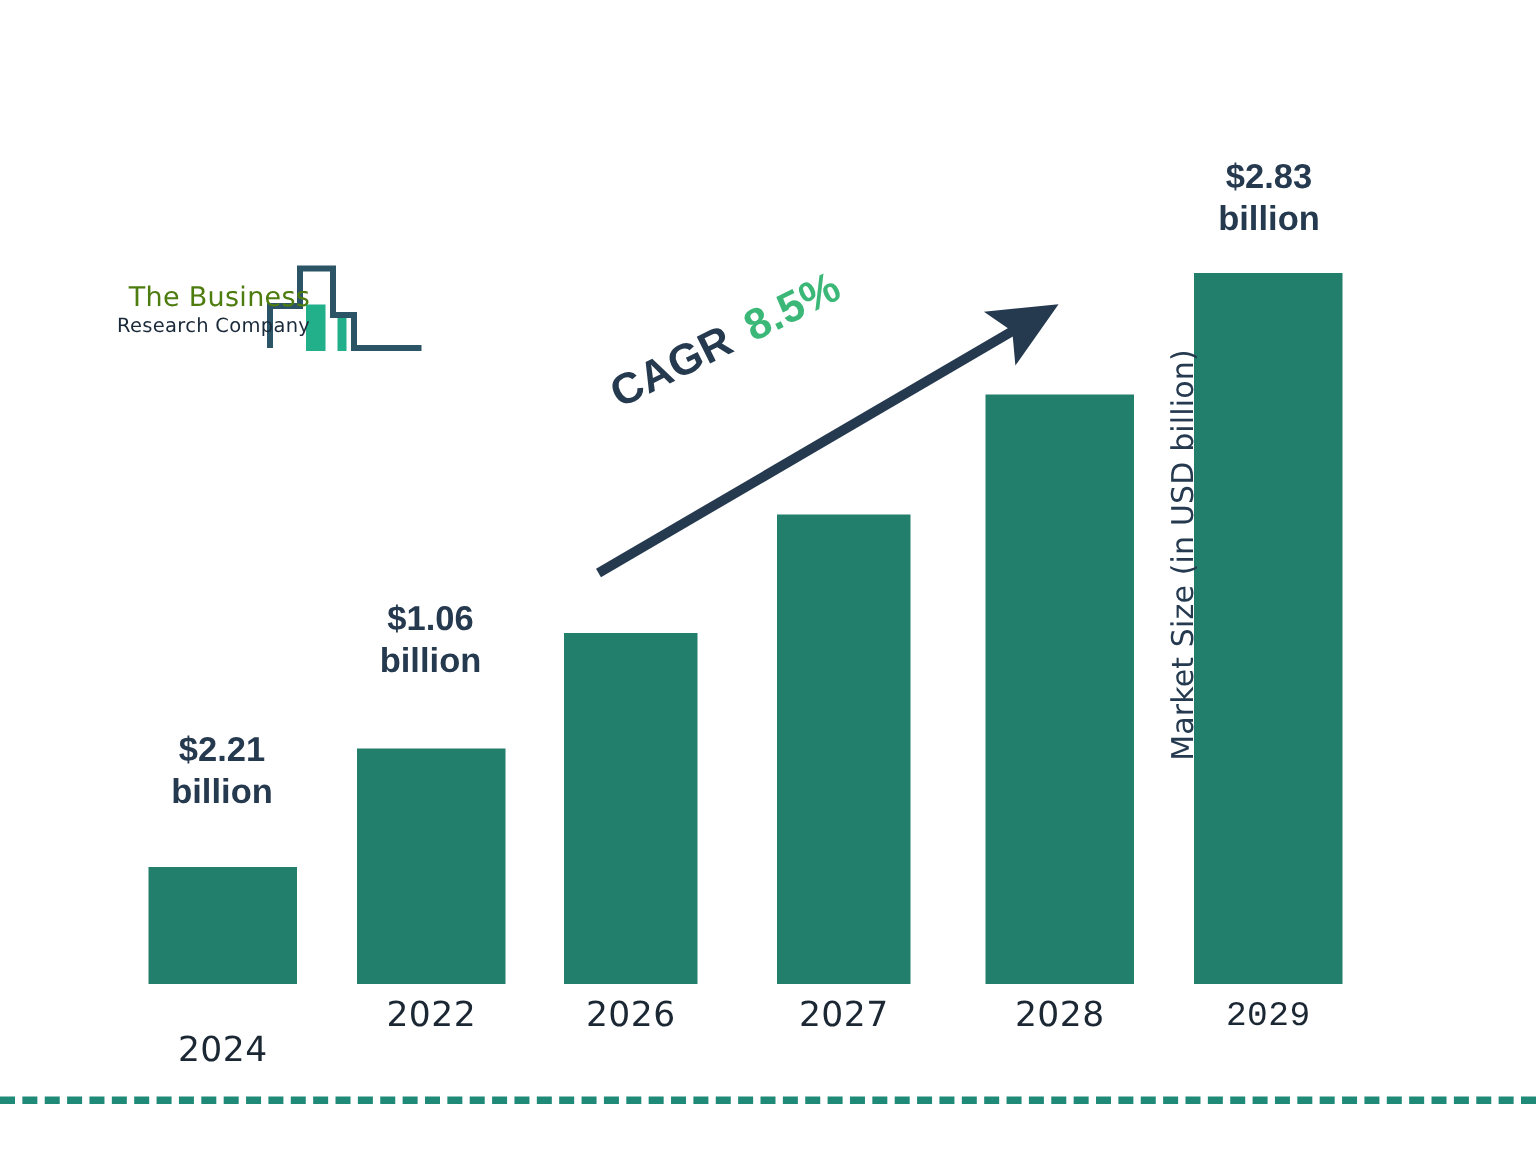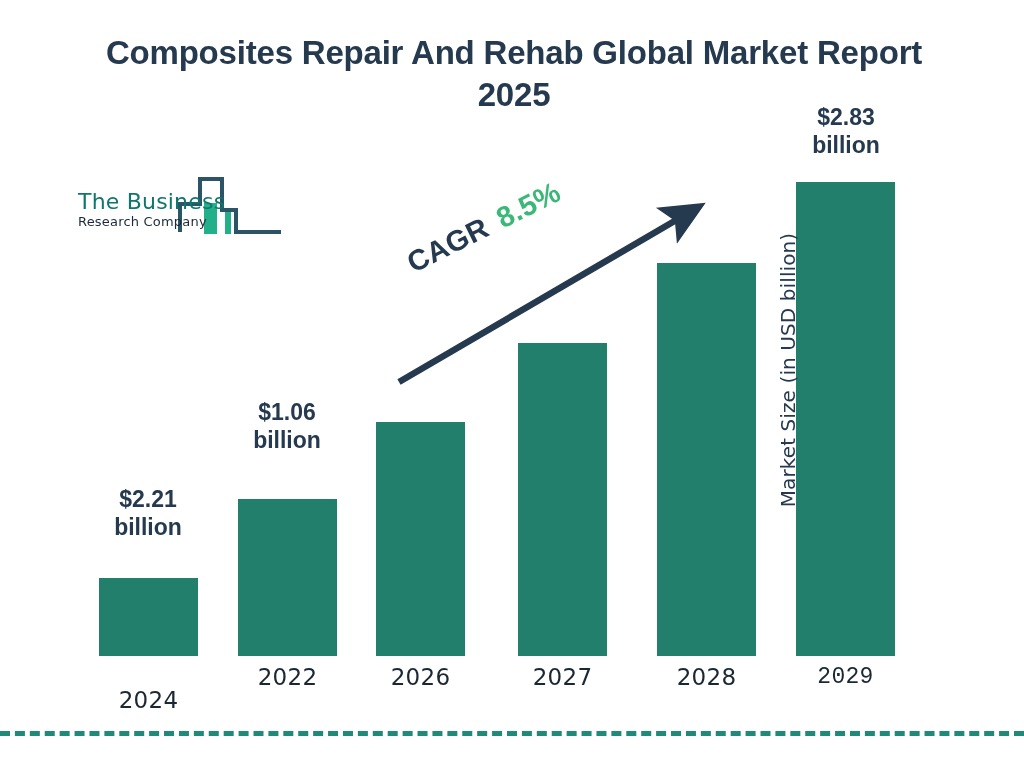--- a/index.html
+++ b/index.html
@@ -49,25 +49,26 @@
     height: 72px;
   }
   .logo-text {
     position: absolute;
     left: 0;
     top: 14px;
     z-index: 3;
   }
   .logo-line1 {
     font-family: "DejaVu Sans", sans-serif;
-    font-size: 22px;
+    font-size: 18px;
     letter-spacing: 0.2px;
-    color: #0f766e;
+    color: #4d7c0f;
     line-height: 1.05;
     white-space: nowrap;
+    text-align: right;
   }
   .logo-line2 {
     font-family: "DejaVu Sans", sans-serif;
     font-size: 13px;
     letter-spacing: 0.2px;
     color: #1b2a3a;
     line-height: 1.1;
     margin-top: 2px;
     white-space: nowrap;
   }
@@ -156,21 +157,20 @@
     width: 1024px;
     height: 0;
     border-top: 5px dashed #1f8a77;
   }
 </style>
 </head>
 <body>
 
 <div id="canvas">
 
-  <div class="chart-title">Composites Repair And Rehab Global Market Report 2025</div>
 
   <div class="logo">
     <div class="logo-mark">
       <svg width="105" height="72" viewBox="0 0 105 72" xmlns="http://www.w3.org/2000/svg">
 
         <path d="M2 58 L2 30 L22 30 L22 5 L44 5 L44 36 L58 36 L58 58 L103 58" fill="none" stroke="#2b5566" stroke-width="4" stroke-linejoin="miter" stroke-linecap="butt"></path>
 
         <rect x="26" y="29" width="13" height="31" fill="#21b089"></rect>
         <rect x="47" y="38" width="6" height="22" fill="#21b089"></rect>
       </svg>

